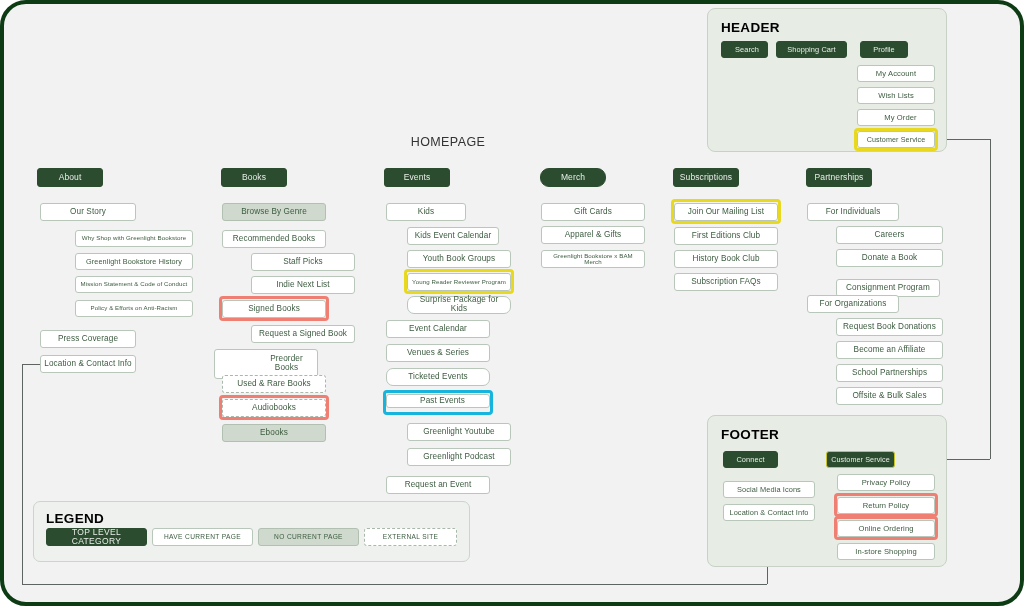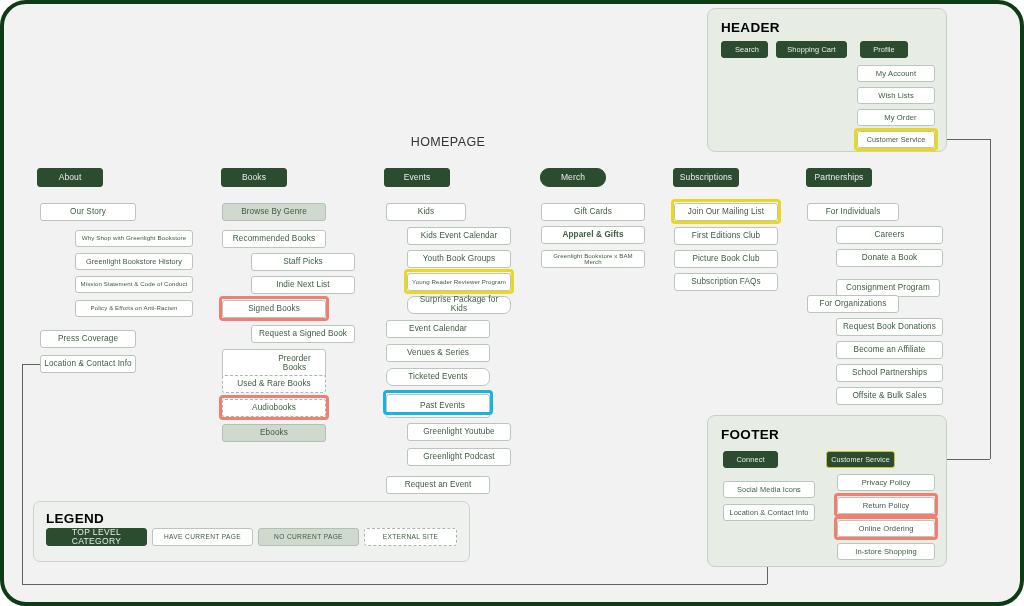--- a/index.html
+++ b/index.html
@@ -136,49 +136,49 @@
   <div class="node" style="left:36px;top:326px;width:96px;height:18px;font-size:8.2px;">Press Coverage</div>
   <div class="node" style="left:36px;top:351px;width:96px;height:18px;font-size:8.2px;">Location &amp; Contact Info</div>
 
   <div class="node nopage" style="left:218px;top:199px;width:104px;height:18px;font-size:8.2px;">Browse By Genre</div>
   <div class="node" style="left:218px;top:226px;width:104px;height:18px;font-size:8.2px;">Recommended Books</div>
   <div class="node" style="left:247px;top:249px;width:104px;height:18px;font-size:8.2px;">Staff Picks</div>
   <div class="node" style="left:247px;top:272px;width:104px;height:18px;font-size:8.2px;">Indie Next List</div>
   <div class="node" style="left:218px;top:296px;width:104px;height:18px;font-size:8.2px;">Signed Books</div>
   <div class="hl red" style="left:215px;top:292px;width:110px;height:25px;"></div>
   <div class="node" style="left:247px;top:321px;width:104px;height:18px;font-size:8.2px;">Request a Signed Book</div>
-  <div class="node" style="left:218px;top:345px;width:104px;height:30px;font-size:8.2px;padding-left:44px;">Preorder Books</div>
+  <div class="node" style="left:210px;top:345px;width:104px;height:30px;font-size:8.2px;padding-left:44px;">Preorder Books</div>
   <div class="node external" style="left:218px;top:371px;width:104px;height:18px;font-size:8.2px;">Used &amp; Rare Books</div>
   <div class="node external" style="left:218px;top:395px;width:104px;height:18px;font-size:8.2px;">Audiobooks</div>
   <div class="hl red" style="left:215px;top:391px;width:110px;height:25px;"></div>
   <div class="node nopage" style="left:218px;top:420px;width:104px;height:18px;font-size:8.2px;">Ebooks</div>
 
   <div class="node" style="left:382px;top:199px;width:80px;height:18px;font-size:8.2px;">Kids</div>
-  <div class="node" style="left:403px;top:223px;width:104px;height:18px;font-size:8.2px;">Kids Event Calendar</div>
+  <div class="node" style="left:403px;top:223px;width:92px;height:18px;font-size:8.2px;">Kids Event Calendar</div>
   <div class="node" style="left:403px;top:246px;width:104px;height:18px;font-size:8.2px;">Youth Book Groups</div>
   <div class="node" style="left:403px;top:269px;width:104px;height:18px;font-size:6.1px;">Young Reader Reviewer Program</div>
   <div class="hl yellow" style="left:400px;top:265px;width:110px;height:25px;"></div>
   <div class="node" style="left:403px;top:292px;width:104px;height:18px;font-size:8.2px;border-radius:7px;">Surprise Package for Kids</div>
   <div class="node" style="left:382px;top:316px;width:104px;height:18px;font-size:8.2px;">Event Calendar</div>
   <div class="node" style="left:382px;top:340px;width:104px;height:18px;font-size:8.2px;">Venues &amp; Series</div>
   <div class="node" style="left:382px;top:364px;width:104px;height:18px;font-size:8.2px;border-radius:7px;">Ticketed Events</div>
-  <div class="node" style="left:382px;top:390px;width:104px;height:24px;font-size:8.2px;padding-left:12px;">Past Events</div>
+  <div class="node" style="left:382px;top:390px;width:104px;height:14px;font-size:8.2px;padding-left:12px;">Past Events</div>
   <div class="hl cyan" style="left:379px;top:386px;width:110px;height:25px;"></div>
   <div class="node" style="left:403px;top:419px;width:104px;height:18px;font-size:8.2px;">Greenlight Youtube</div>
   <div class="node" style="left:403px;top:444px;width:104px;height:18px;font-size:8.2px;">Greenlight Podcast</div>
   <div class="node" style="left:382px;top:472px;width:104px;height:18px;font-size:8.2px;">Request an Event</div>
 
   <div class="node" style="left:537px;top:199px;width:104px;height:18px;font-size:8.2px;">Gift Cards</div>
-  <div class="node" style="left:537px;top:222px;width:104px;height:18px;font-size:8.2px;font-weight:bold;">Apparel &amp; Gifts</div>
+  <div class="node" style="left:537px;top:222px;width:104px;height:18px;font-size:8.2px;">Apparel &amp; Gifts</div>
   <div class="node" style="left:537px;top:246px;width:104px;height:18px;font-size:6.1px;">Greenlight Bookstore x BAM Merch</div>
 
   <div class="node" style="left:670px;top:199px;width:104px;height:18px;font-size:8.2px;">Join Our Mailing List</div>
   <div class="hl yellow" style="left:667px;top:195px;width:110px;height:25px;"></div>
   <div class="node" style="left:670px;top:223px;width:104px;height:18px;font-size:8.2px;">First Editions Club</div>
-  <div class="node" style="left:670px;top:246px;width:104px;height:18px;font-size:8.2px;">Picture Book Club</div>
+  <div class="node" style="left:670px;top:246px;width:104px;height:18px;font-size:8.2px;">History Book Club</div>
   <div class="node" style="left:670px;top:269px;width:104px;height:18px;font-size:8.2px;">Subscription FAQs</div>
 
   <div class="node" style="left:803px;top:199px;width:92px;height:18px;font-size:8.2px;">For Individuals</div>
   <div class="node" style="left:832px;top:222px;width:107px;height:18px;font-size:8.2px;">Careers</div>
   <div class="node" style="left:832px;top:245px;width:107px;height:18px;font-size:8.2px;">Donate a Book</div>
   <div class="node" style="left:832px;top:268px;width:104px;height:18px;font-size:8.2px;margin-top:7px;">Consignment Program</div>
   <div class="node" style="left:803px;top:291px;width:92px;height:18px;font-size:8.2px;">For Organizations</div>
   <div class="node" style="left:832px;top:314px;width:107px;height:18px;font-size:8.2px;">Request Book Donations</div>
   <div class="node" style="left:832px;top:337px;width:107px;height:18px;font-size:8.2px;">Become an Affiliate</div>
   <div class="node" style="left:832px;top:360px;width:107px;height:18px;font-size:8.2px;">School Partnerships</div>

